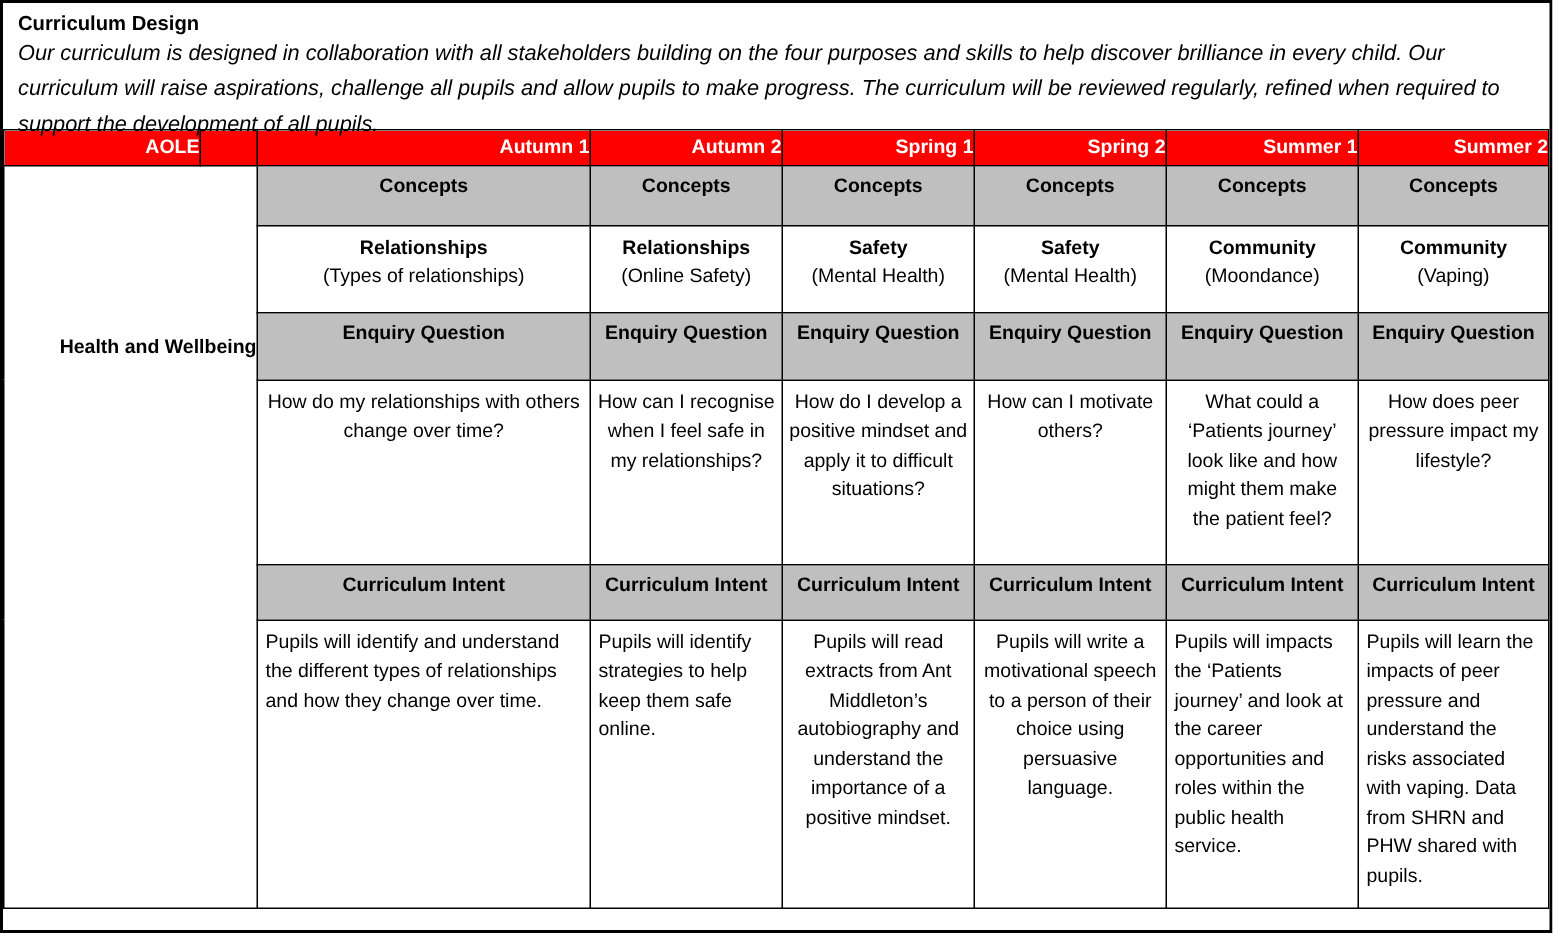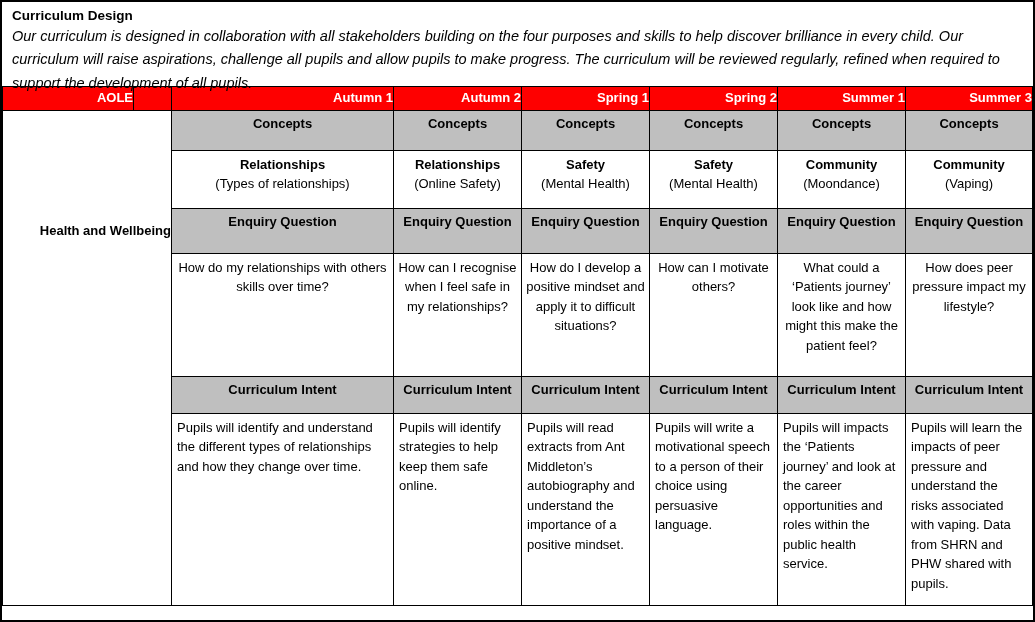--- a/index.html
+++ b/index.html
@@ -71,21 +71,21 @@
   }
   td.topic-cell .topic-name { font-weight: bold; }
   td.question-cell {
     text-align: center;
     padding: 4px 4px;
   }
   td.intent-cell {
     padding: 4px 5px;
   }
   td.intent-left { text-align: left; }
-  td.intent-center { }
+  td.intent-center { text-align: center; }
   tr.row-concepts  { height: 40px; }
   tr.row-topic     { height: 58px; }
   tr.row-enquiry   { height: 45px; }
   tr.row-question  { height: 123px; }
   tr.row-intenthdr { height: 37px; }
   tr.row-intent    { height: 192px; }
 </style>
 </head>
 <body>
 
@@ -110,21 +110,21 @@
 
     <tbody>
         <tr>
       <th class="red-cell">AOLE</th>
       <th class="red-cell"></th>
       <th class="red-cell">Autumn 1</th>
       <th class="red-cell">Autumn 2</th>
       <th class="red-cell">Spring 1</th>
       <th class="red-cell">Spring 2</th>
       <th class="red-cell">Summer 1</th>
-      <th class="red-cell">Summer 3</th>
+      <th class="red-cell">Summer 2</th>
     </tr>
 
     <tr class="row-concepts">
       <td class="aole-cell" colspan="2" rowspan="6">Health and Wellbeing</td>
       <td class="gray-cell">Concepts</td>
       <td class="gray-cell">Concepts</td>
       <td class="gray-cell">Concepts</td>
       <td class="gray-cell">Concepts</td>
       <td class="gray-cell">Concepts</td>
       <td class="gray-cell">Concepts</td>
@@ -160,25 +160,25 @@
     <tr class="row-enquiry">
       <td class="gray-cell">Enquiry Question</td>
       <td class="gray-cell">Enquiry Question</td>
       <td class="gray-cell">Enquiry Question</td>
       <td class="gray-cell">Enquiry Question</td>
       <td class="gray-cell">Enquiry Question</td>
       <td class="gray-cell">Enquiry Question</td>
     </tr>
 
     <tr class="row-question">
-      <td class="question-cell">How do my relationships with others skills over time?</td>
+      <td class="question-cell">How do my relationships with others change over time?</td>
       <td class="question-cell">How can I recognise when I feel safe in my relationships?</td>
       <td class="question-cell">How do I develop a positive mindset and apply it to difficult situations?</td>
       <td class="question-cell">How can I motivate others?</td>
-      <td class="question-cell">What could a ‘Patients journey’ look like and how might this make the patient feel?</td>
+      <td class="question-cell">What could a ‘Patients journey’ look like and how might them make the patient feel?</td>
       <td class="question-cell">How does peer pressure impact my lifestyle?</td>
     </tr>
 
     <tr class="row-intenthdr">
       <td class="gray-cell">Curriculum Intent</td>
       <td class="gray-cell">Curriculum Intent</td>
       <td class="gray-cell">Curriculum Intent</td>
       <td class="gray-cell">Curriculum Intent</td>
       <td class="gray-cell">Curriculum Intent</td>
       <td class="gray-cell">Curriculum Intent</td>

